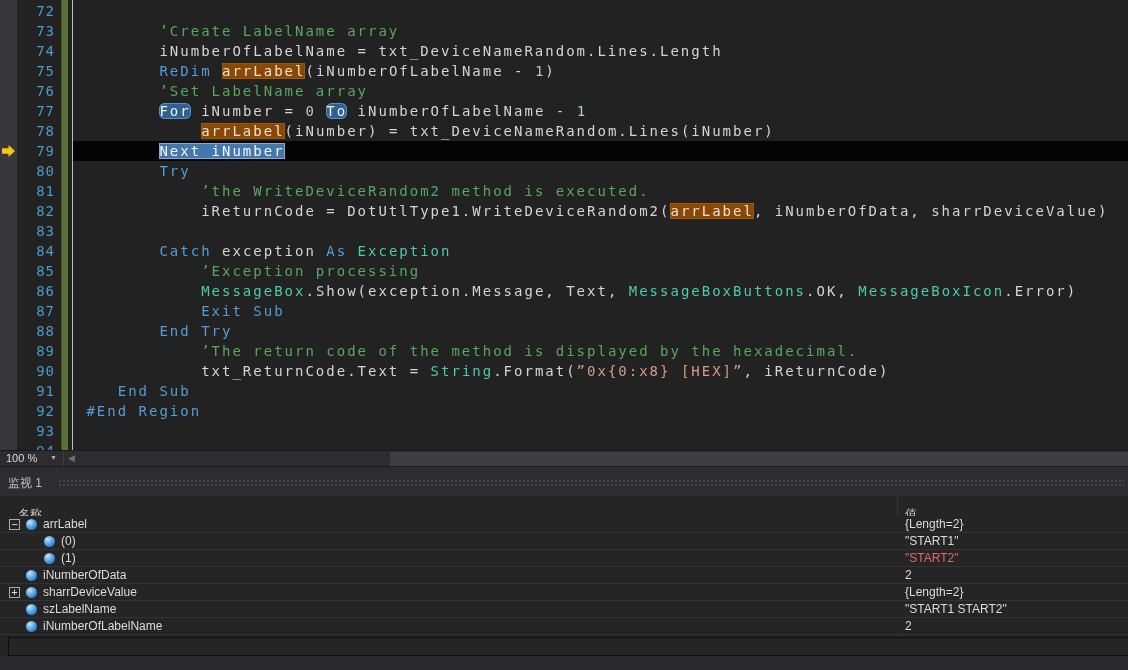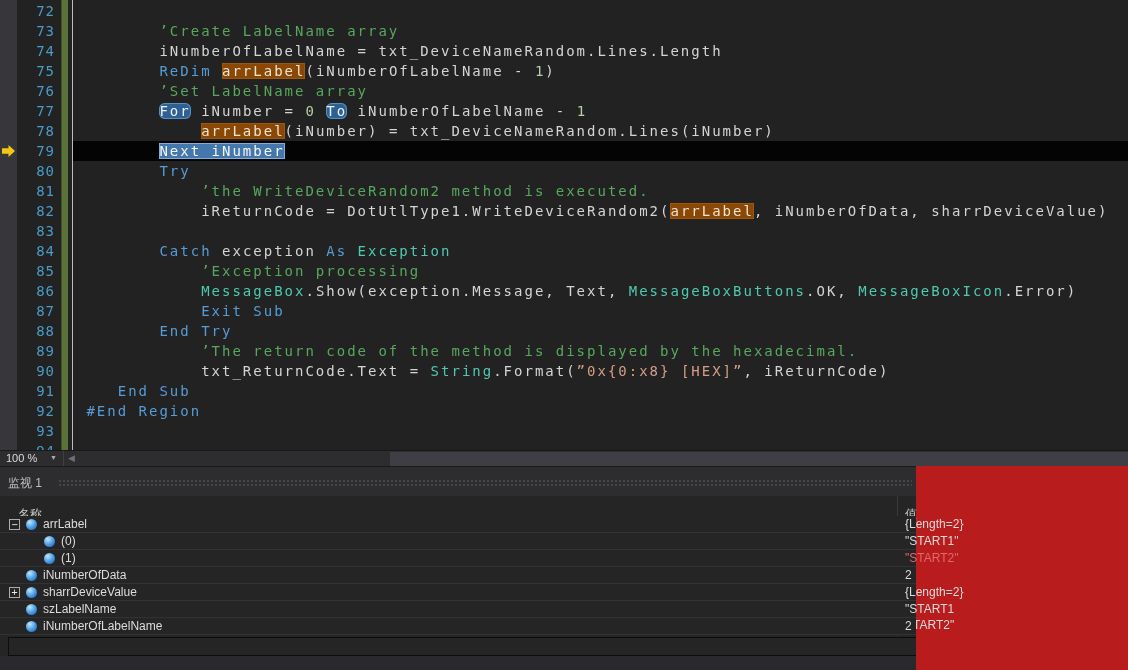--- a/index.html
+++ b/index.html
@@ -1,16 +1,16 @@
 <!DOCTYPE html>
 <html><head>
 <meta charset="utf-8">
 <style>
   html,body{margin:0;padding:0;background:#1E1E1E;}
-  .screen{position:relative;width:1128px;height:670px;overflow:hidden;background:#b91c1c;font-family:"Liberation Sans",sans-serif;}
+  .screen{position:relative;width:1128px;height:670px;overflow:hidden;background:#ef4444;font-family:"Liberation Sans",sans-serif;}
 
   
   .editor{position:absolute;left:0;top:0;width:1128px;height:450px;background:#222222;overflow:hidden;}
   .bp-margin{position:absolute;left:0;top:0;width:17px;height:450px;background:#37373B;}
   .green-bar{position:absolute;left:61px;top:0;width:7px;height:450px;background:#5A7239;border-left:1px solid #3F5226;box-sizing:border-box;}
   .white-guide{position:absolute;left:72px;top:0;width:1px;height:450px;background:#BDBDBD;}
   .code-row{position:absolute;left:0;width:100%;height:20px;}
   .curline-bg{position:absolute;left:73px;right:0;top:0;height:20px;background:#040404;}
   .lnum{position:absolute;left:17px;top:0;width:38px;text-align:right;font-family:"DejaVu Sans Mono",monospace;font-size:14px;letter-spacing:1px;color:#4A9CC6;line-height:20px;}
   .code-text{position:absolute;left:76px;top:0;white-space:pre;font-family:"DejaVu Sans Mono",monospace;font-size:14px;letter-spacing:2px;line-height:20px;color:#D4D4D4;}
@@ -23,21 +23,21 @@
   
   .bottom-strip{position:absolute;left:0;top:450px;width:1128px;height:16px;background:#2D2D30;border-top:1px solid #19191B;box-sizing:border-box;}
   .zoom-control{position:absolute;left:0;top:0;width:62px;height:34px;cursor:default;}
   .zoom-label{position:absolute;left:6px;top:1px;font-size:11px;color:#DCDCDC;}
   .zoom-caret{position:absolute;right:5px;top:3px;font-size:7px;color:#ABABAB;}
   .strip-divider{position:absolute;left:63px;top:0;width:1px;height:16px;background:#3F3F46;}
   .hsb-left{position:absolute;left:68px;top:2px;font-size:9px;color:#6E6E73;}
   .hsb-thumb{position:absolute;left:390px;right:0;top:1px;height:14px;background:#3E3E44;}
 
   
-  .watch-panel{position:absolute;left:0;top:466px;width:916px;height:204px;background:#252526;}
+  .watch-panel{position:absolute;left:0;top:466px;width:1128px;height:204px;background:#252526;}
   .watch-title-bar{position:absolute;left:0;top:0;width:100%;height:30px;background:#2D2D30;border-top:1px solid #19191B;box-sizing:border-box;}
   .watch-title{position:absolute;left:8px;top:8px;font-size:12px;color:#BFBFBF;}
   .title-grip{position:absolute;left:58px;right:4px;top:12px;height:9px;background-image:radial-gradient(circle,#45454B 1px,transparent 1.3px);background-size:4px 4px;}
   .watch-header{position:absolute;left:0;top:30px;width:100%;height:20px;background:#252526;border-bottom:1px solid #38383C;box-sizing:border-box;margin-top:8px;}
   .wh-name{position:absolute;left:18px;top:2px;font-size:12px;color:#C8C8C8;}
   .wh-value{position:absolute;left:905px;top:2px;font-size:12px;color:#C8C8C8;}
   .col-divider{position:absolute;left:897px;top:30px;height:140px;width:1px;background:#38383C;}
   .watch-row{position:absolute;left:0;width:100%;height:17px;border-bottom:1px solid #323236;box-sizing:border-box;background:#252526;}
   .expander{position:absolute;left:9px;top:3px;width:11px;height:11px;border:1px solid #ABABAB;background:#252526;color:#E8E8E8;font-family:"DejaVu Sans Mono",monospace;font-size:10px;line-height:9px;text-align:center;box-sizing:border-box;}
   .var-icon{position:absolute;top:3px;width:11px;height:11px;border-radius:50%;background:radial-gradient(circle at 35% 30%,#C2E4FA,#58A6E8 45%,#1B6CC0 85%);}

